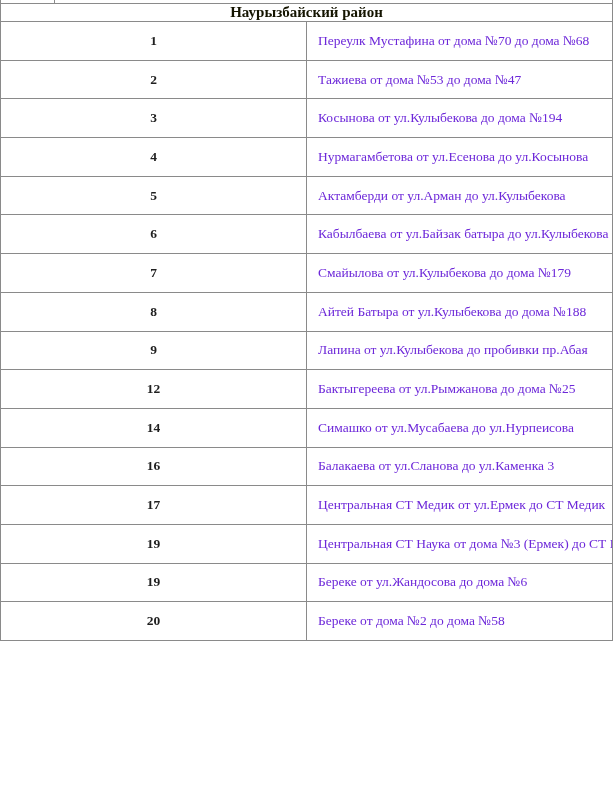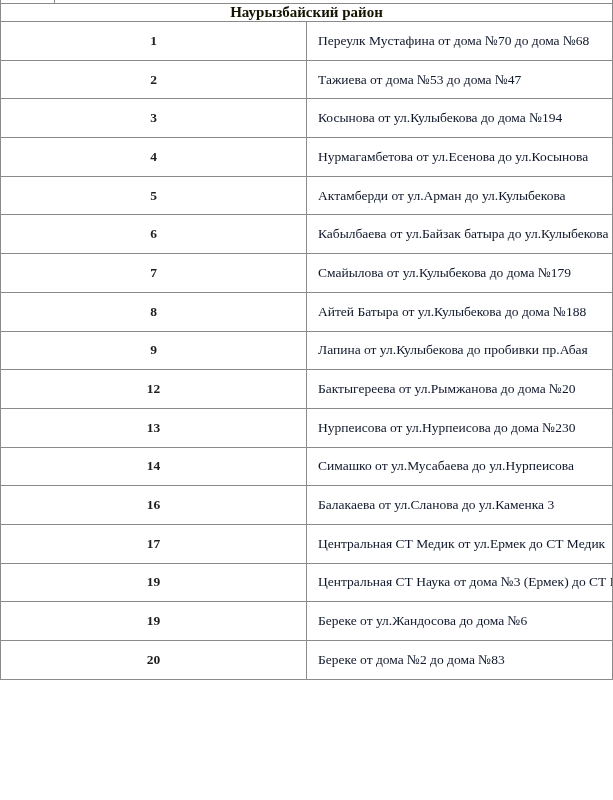--- a/index.html
+++ b/index.html
@@ -55,21 +55,21 @@
     width: 53px;
     text-align: center;
     font-weight: bold;
     font-size: 13.5px;
     color: #1f1f1f;
     height: 37.7px;
     padding: 0;
   }
   td.street {
     font-size: 13.5px;
-    color: #0f172a;
+    color: #6d28d9;
     padding: 0 6px 0 11px;
     height: 37.7px;
     white-space: nowrap;
     overflow: hidden;
   }
 </style>
 </head>
 <body>
 
 <div class="top-sliver">
@@ -126,27 +126,23 @@
 
       <tr>
         <td class="num">9</td>
         <td class="street">Лапина от ул.Кулыбекова до пробивки пр.Абая</td>
       </tr>
 
 
 
       <tr>
         <td class="num">12</td>
-        <td class="street">Бактыгереева от ул.Рымжанова до дома №20</td>
+        <td class="street">Бактыгереева от ул.Рымжанова до дома №25</td>
       </tr>
 
-      <tr>
-        <td class="num">13</td>
-        <td class="street">Нурпеисова от ул.Нурпеисова до дома №230</td>
-      </tr>
 
       <tr>
         <td class="num">14</td>
         <td class="street">Симашко от ул.Мусабаева до ул.Нурпеисова</td>
       </tr>
 
 
       <tr>
         <td class="num">16</td>
         <td class="street">Балакаева от ул.Сланова до ул.Каменка 3</td>
@@ -162,16 +158,16 @@
         <td class="street">Центральная СТ Наука от дома №3 (Ермек) до СТ Наука</td>
       </tr>
 
       <tr>
         <td class="num">19</td>
         <td class="street">Береке от ул.Жандосова до дома №6</td>
       </tr>
 
       <tr>
         <td class="num">20</td>
-        <td class="street">Береке от дома №2 до дома №83</td>
+        <td class="street">Береке от дома №2 до дома №58</td>
       </tr>
     </tbody>
 </table>
 
 </body></html>

